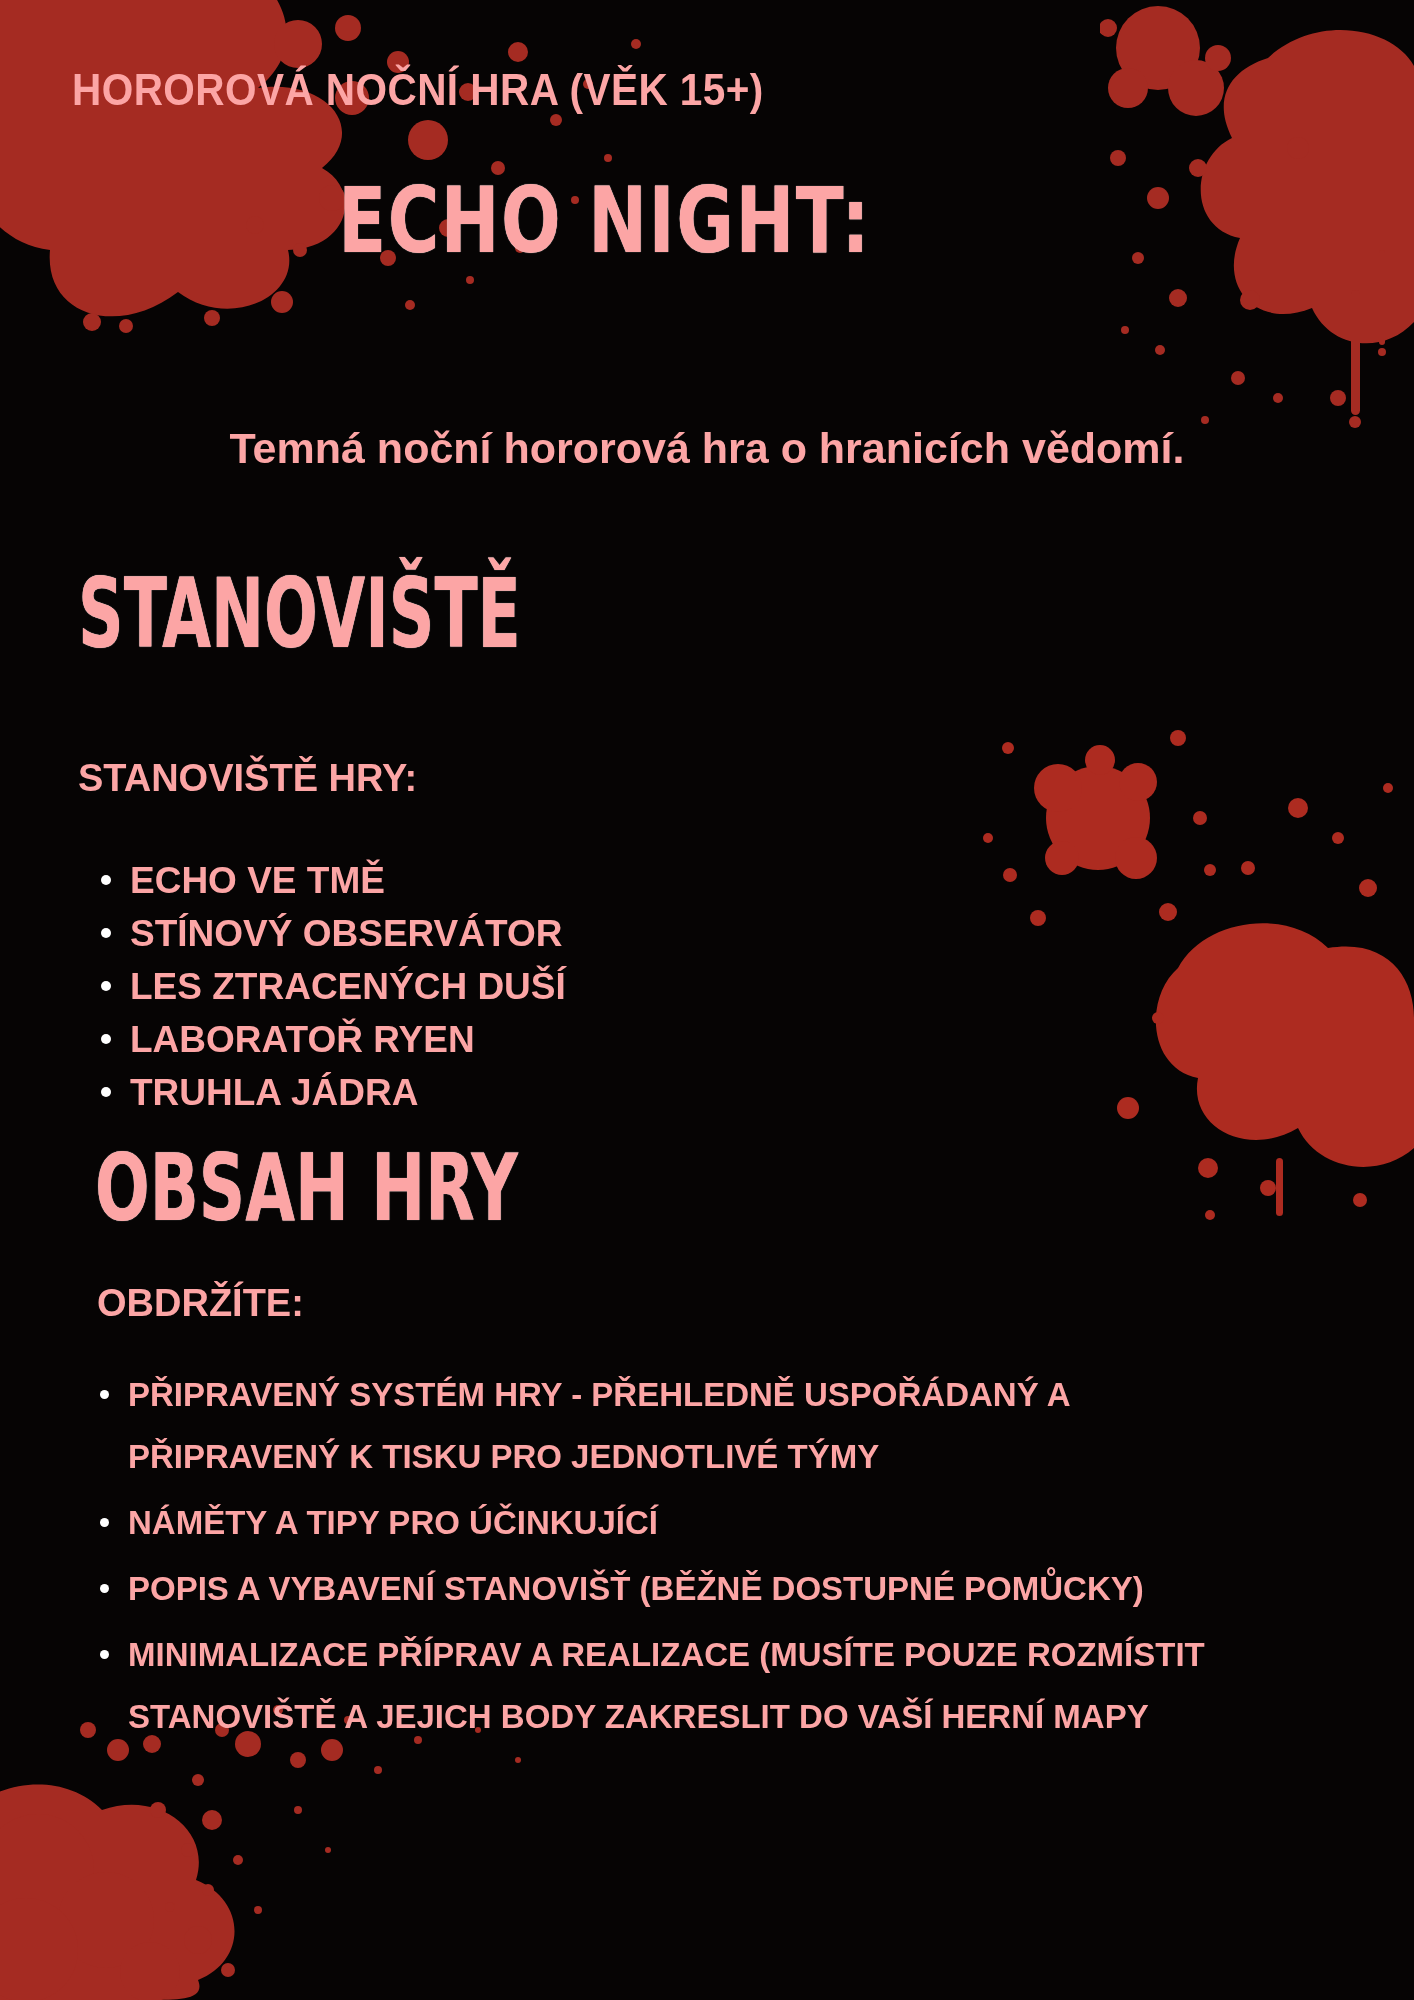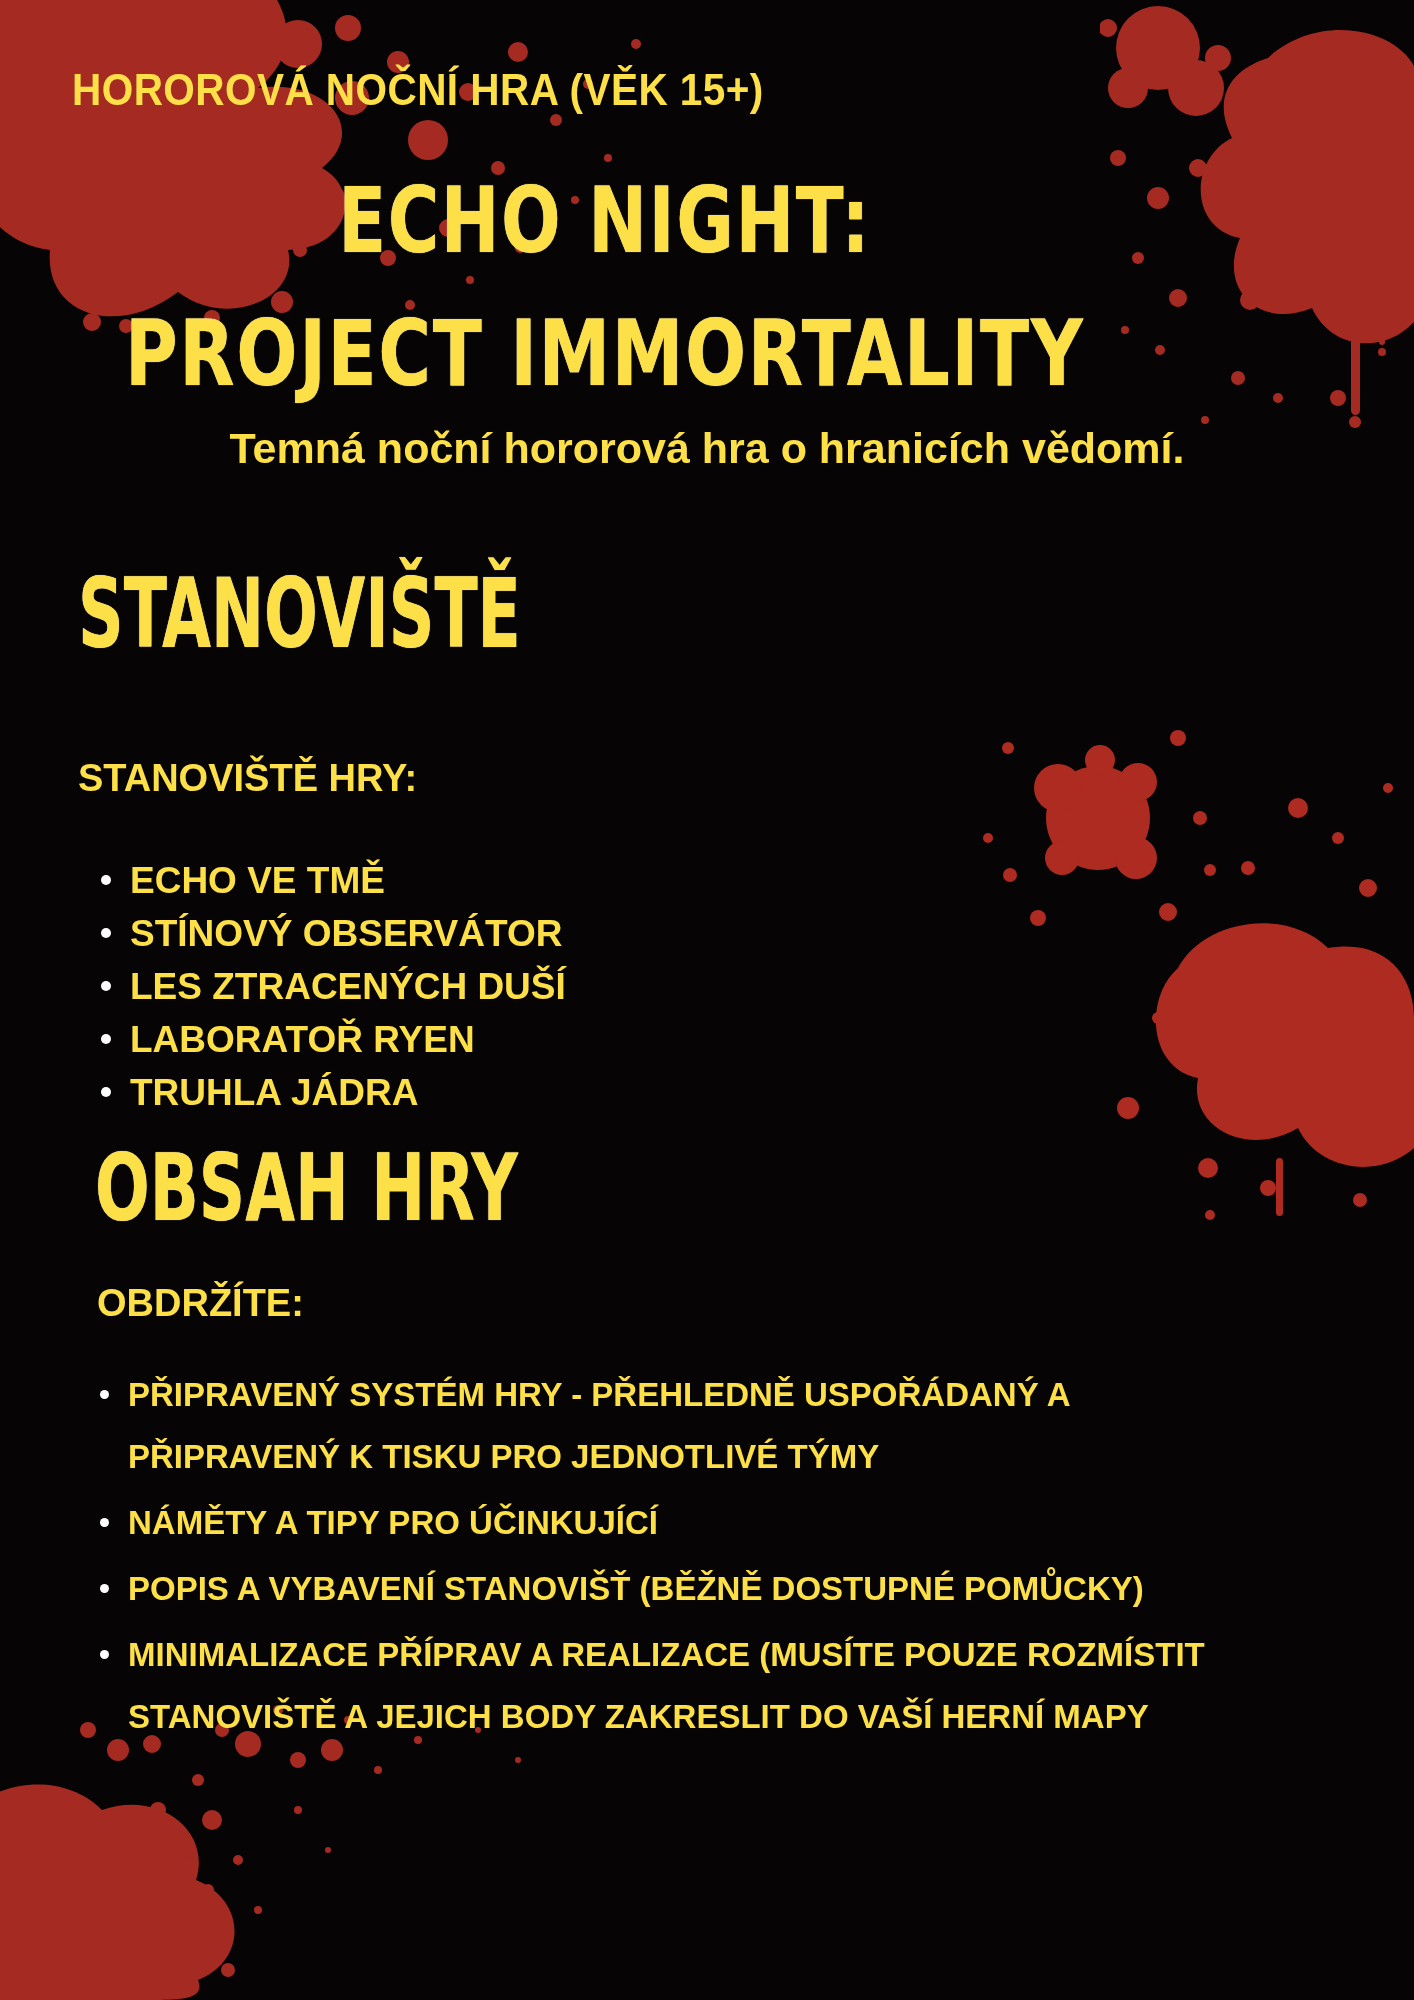--- a/index.html
+++ b/index.html
@@ -3,21 +3,21 @@
 <meta charset="utf-8">
 <style>
   html, body { margin: 0; padding: 0; background: #060404; }
   .page {
     position: relative;
     width: 1414px;
     height: 2000px;
     background: #060404;
     overflow: hidden;
     font-family: "Liberation Sans", sans-serif;
-    color: #fde047;
+    color: #fca5a5;
   }
   .splat { position: absolute; pointer-events: none; }
   .abs { position: absolute; }
 
   .kicker {
     left: 72px; top: 64px;
     font-size: 45px; font-weight: bold; letter-spacing: 0.5px;
     transform: scaleX(0.9); transform-origin: left center;
     white-space: nowrap;
   }
@@ -202,23 +202,20 @@
         <circle cx="208" cy="198" r="6"></circle>
       <circle cx="170" cy="215" r="5"></circle>
     </g>
   </svg>
 
   <div class="abs kicker">HOROROVÁ NOČNÍ HRA (VĚK 15+)</div>
 
   <div class="abs title-row" id="title1">
     <span class="grunge">ECHO NIGHT:</span>
   </div>
-  <div class="abs title-row" id="title2">
-    <span class="grunge">PROJECT IMMORTALITY</span>
-  </div>
 
   <div class="abs subtitle">Temná noční hororová hra o hranicích vědomí.</div>
 
   <div class="abs section-heading" id="stations-heading">
     <span class="grunge">STANOVIŠTĚ</span>
   </div>
   <div class="abs list-label" id="stations-label">STANOVIŠTĚ HRY:</div>
   <ul class="abs blist" id="stations-list">
     <li>ECHO VE TMĚ</li>
     <li>STÍNOVÝ OBSERVÁTOR</li>

